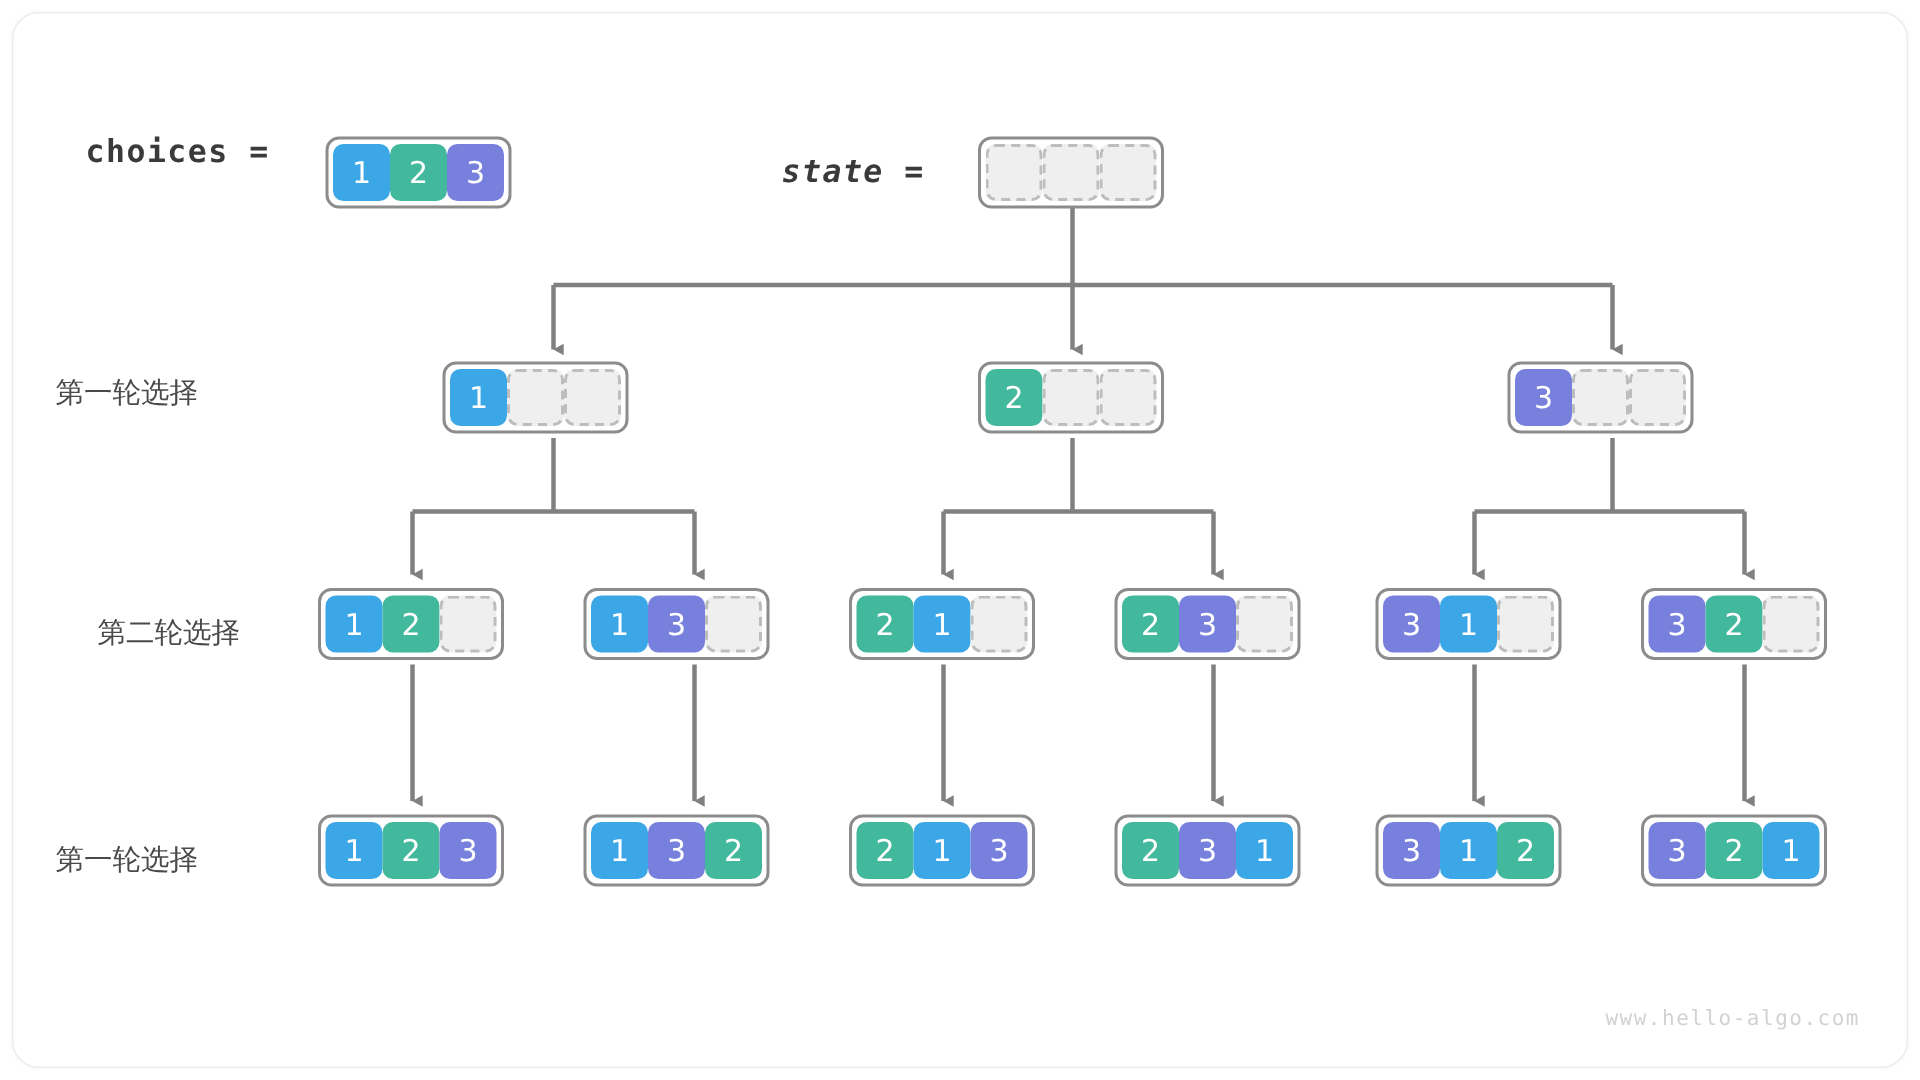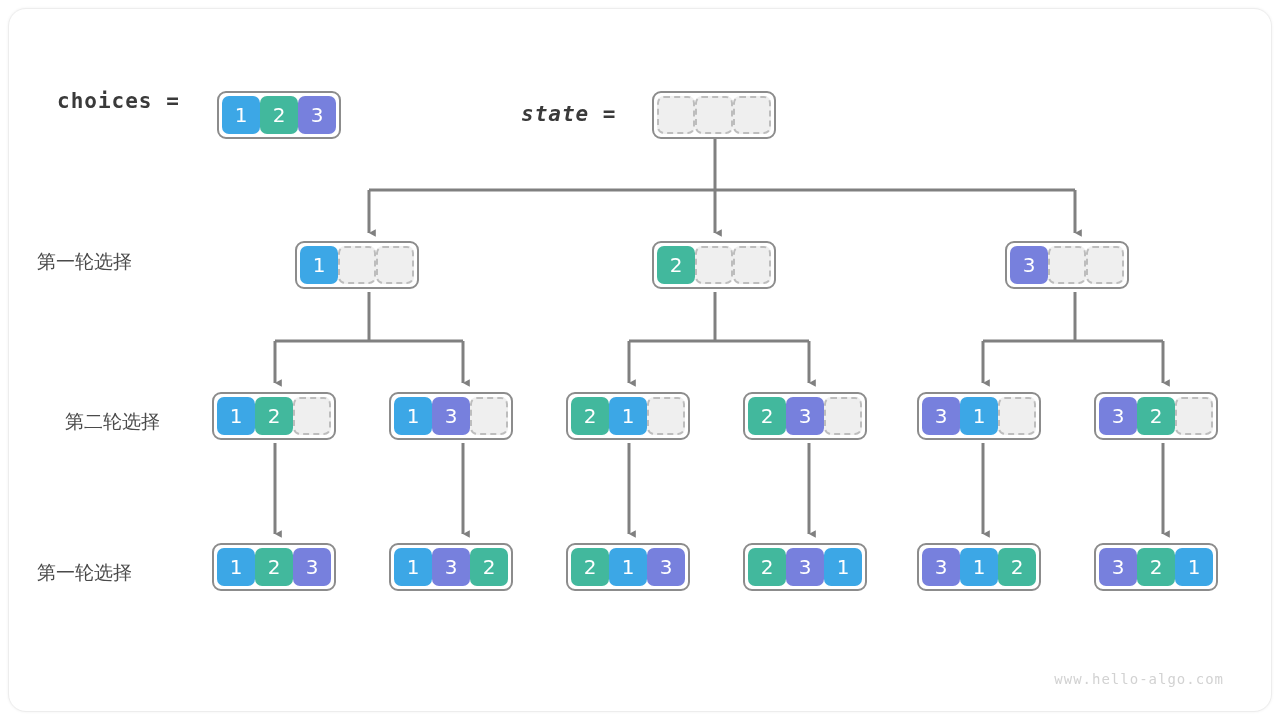--- a/index.html
+++ b/index.html
@@ -90,21 +90,21 @@
   .cell.v2 { background: #42B89D; }
   .cell.v3 { background: #7780DD; }
   .cell.empty {
     background: #efefef;
     border: 2px dashed #bdbdbd;
     color: transparent;
   }
 
   .watermark {
     position: absolute;
-    right: 49px;
+    right: 33px;
     bottom: 26px;
     font-family: "DejaVu Sans Mono", monospace;
     font-size: 14px;
     color: #d2d2d2;
     letter-spacing: 1px;
   }
 </style>
 </head>
 <body>
 

